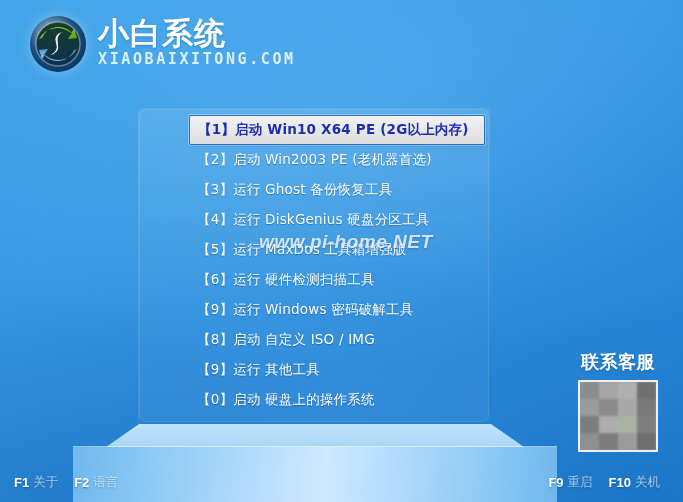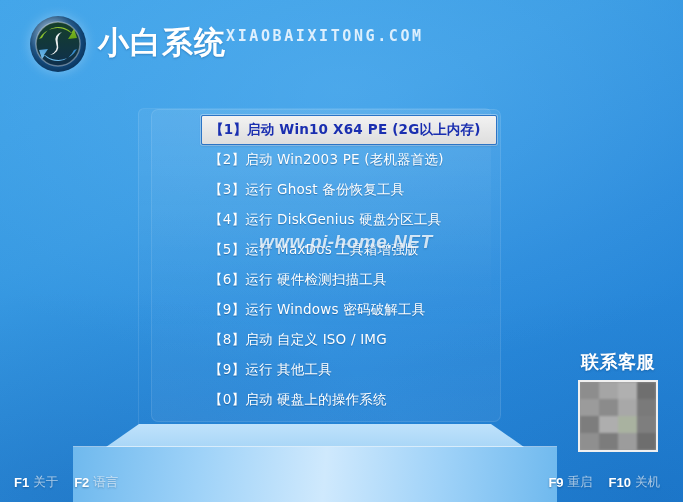--- a/index.html
+++ b/index.html
@@ -46,21 +46,21 @@
     background:
       radial-gradient(circle at 35% 28%, rgba(255,255,255,0.55) 0%, rgba(255,255,255,0.06) 42%, rgba(255,255,255,0) 60%),
       linear-gradient(150deg, #1d5f9a 0%, #134a7d 55%, #0d3e6d 100%);
     box-shadow: 0 0 12px rgba(255,255,255,0.30), inset 0 0 6px rgba(0,0,0,0.35);
     flex: 0 0 auto;
     overflow: hidden;
   }
   .logo-mark svg { position:absolute; left:0; top:0; }
   .logo-text {
     display: flex;
-    flex-direction: row;
+    flex-direction: column;
     justify-content: flex-start;
     padding-bottom: 2px;
   }
   .logo-cn {
     font-size: 31px;
     font-weight: bold;
     color: #ffffff;
     letter-spacing: 1px;
     line-height: 1.02;
     text-shadow: 0 1px 2px rgba(0,60,120,0.35);
@@ -79,21 +79,20 @@
   
   .menu-panel {
     position: absolute;
     left: 139px;
     top: 109px;
     width: 350px;
     height: 313px;
     border-radius: 7px;
     background: linear-gradient(180deg, rgba(255,255,255,0.055) 0%, rgba(255,255,255,0.015) 55%, rgba(255,255,255,0.05) 100%);
     box-shadow: inset 0 0 0 1px rgba(255,255,255,0.10);
-    margin-left: 12px;
   }
   .menu-list {
     position: absolute;
     left: 0;
     top: 0;
     width: 100%;
     padding-top: 6px;
     box-sizing: border-box;
   }
   .menu-item {

